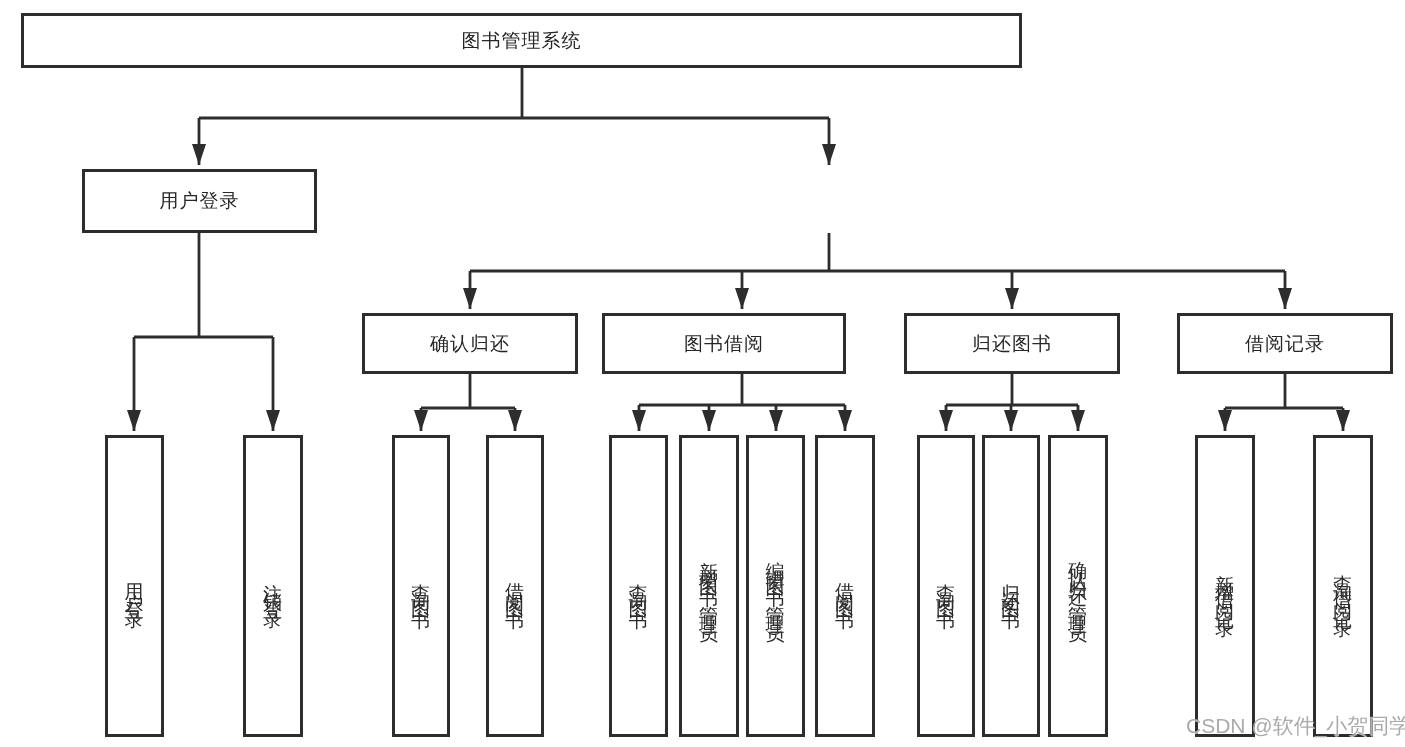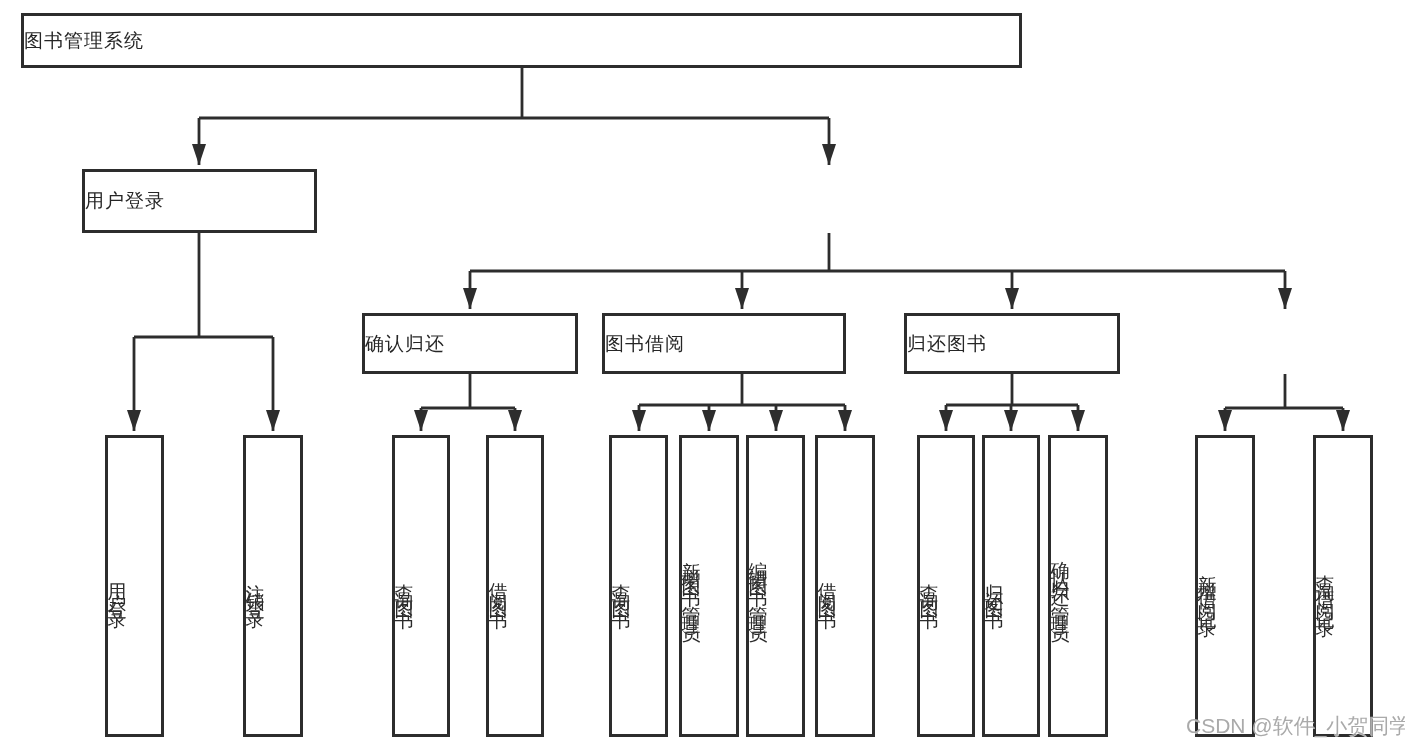--- a/index.html
+++ b/index.html
@@ -19,21 +19,21 @@
     position: absolute;
     left: 0; top: 0;
     width: 1405px; height: 747px;
   }
   .node {
     position: absolute;
     background: #ffffff;
     border: 3px solid #2d2d2d;
     display: flex;
     align-items: center;
-    justify-content: flex-start;
+    justify-content: center;
     color: #262626;
   }
   .h-node { font-size: 19px; letter-spacing: 1px; }
   .v-node span {
     writing-mode: vertical-rl;
     text-orientation: mixed;
     font-size: 19px;
     letter-spacing: 9px;
     line-height: 1;
     color: #2b2b2b;
@@ -127,20 +127,23 @@
 
   <div class="node h-node lv3 n-new-book">
     <span>确认归还</span>
   </div>
   <div class="node h-node lv3 n-book-borrow">
     <span>图书借阅</span>
   </div>
   <div class="node h-node lv3 n-cur-borrow">
     <span>归还图书</span>
   </div>
+  <div class="node h-node lv3 n-borrow-rec">
+    <span>借阅记录</span>
+  </div>
 
   <div class="node v-node lv4 lf-1">
     <span>用户登录</span>
   </div>
   <div class="node v-node lv4 lf-2">
     <span>注销登录</span>
   </div>
   <div class="node v-node lv4 lf-3">
     <span>查询图书</span>
   </div>

